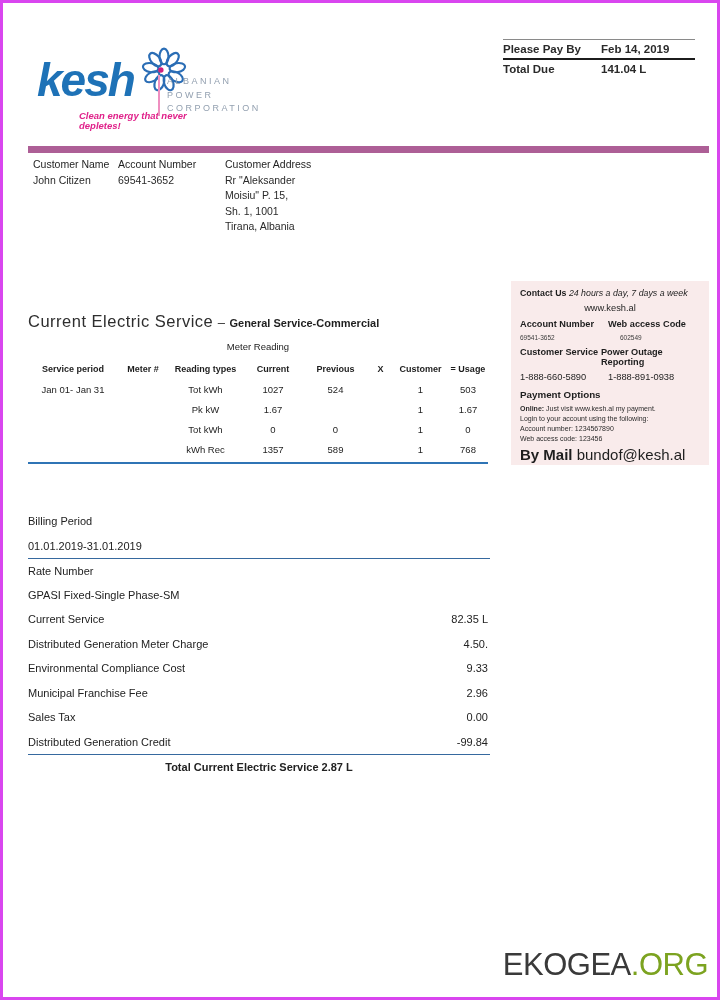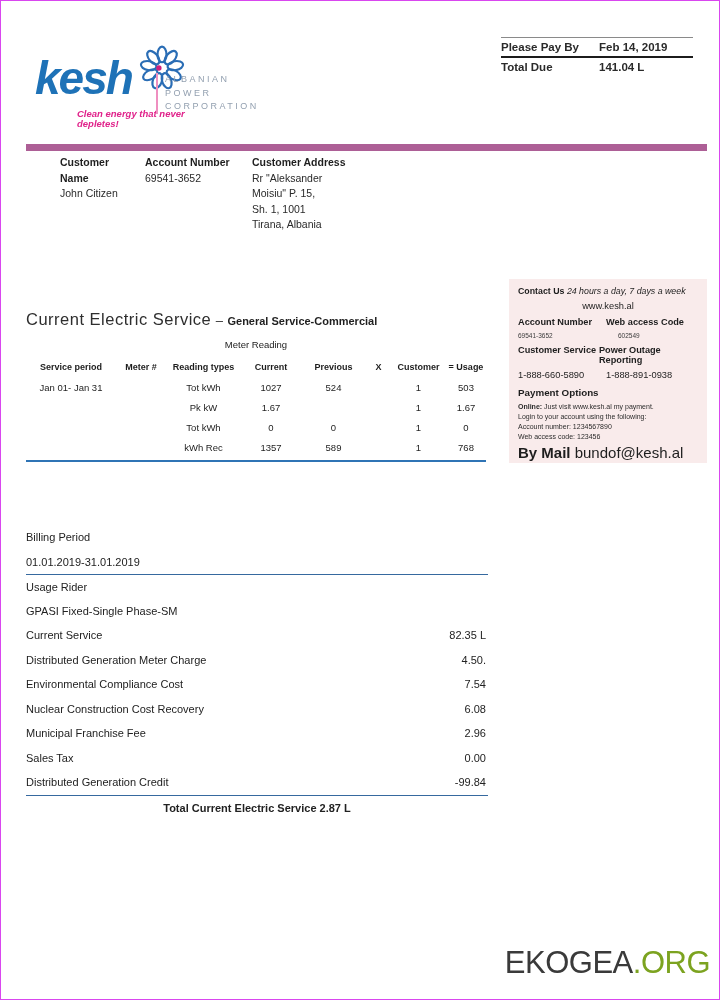--- a/index.html
+++ b/index.html
@@ -1,20 +1,20 @@
 <!DOCTYPE html>
 <html><head>
 <meta charset="utf-8">
 <style>
   * { margin:0; padding:0; box-sizing:border-box; }
   html,body { background:#ffffff; }
   body { font-family:"Liberation Sans", sans-serif; color:#2a2a2a; }
   .page {
     position:relative; width:720px; height:1000px; margin:0 auto;
-    background:#ffffff; border:1px solid #d946ef; overflow:hidden;padding-left:29px;
+    background:#ffffff; border:3px solid #d946ef; overflow:hidden;
   }
 
   
   .pay-summary { position:absolute; left:500px; top:36px; width:192px; font-size:11.5px; }
   .pay-row { display:flex; height:19px; align-items:center; }
   .pay-row.first { border-top:1px solid #8a8a8a; font-weight:600; }
   .pay-row.second { border-top:2px solid #1c1c1c; font-weight:600; }
   .pay-row .lbl { width:96px; }
   .pay-row .val { padding-left:2px; }
 
@@ -43,21 +43,21 @@
 
   
   .magenta-bar { position:absolute; left:25px; top:143px; width:681px; height:7px; background:#ad5f96; }
 
   
   .customer { position:absolute; top:154px; font-size:10.5px; line-height:15.5px; }
   .cust-col { position:absolute; top:0; }
   .cust-col.c1 { left:30px;  width:78px; }
   .cust-col.c2 { left:115px; width:90px; }
   .cust-col.c3 { left:222px; width:110px; }
-  .cust-label { font-weight:700; color:#1f1f1f; }
+  .cust-label { font-weight:400; color:#1f1f1f; }
   .cust-value { color:#2a2a2a; }
 
   
   .service-title { position:absolute; left:25px; top:309px; white-space:nowrap; }
   .service-title .big { font-size:16.5px; color:#2e2e2e; letter-spacing:0.5px; }
   .service-title .dash { font-size:13px; color:#2e2e2e; }
   .service-title .sub { font-size:11px; font-weight:700; color:#1f1f1f; }
 
   .meter-wrap { position:absolute; left:25px; top:338px; width:460px; border-bottom:2.5px solid #2f74b5; padding-bottom:3px; }
   .meter-title { text-align:center; font-size:9.5px; height:18px; color:#222; }
@@ -86,21 +86,21 @@
   .cb-cols.tiny .col2 { padding-left:12px; }
   .cb-cols.phones { font-size:9.3px; margin-top:5px; }
   .cb-pay-title { font-size:9.8px; font-weight:700; margin-top:7px; }
   .cb-small { font-size:7px; color:#2c2c2c; line-height:10px; }
   .cb-small.first { margin-top:4px; }
   .cb-small .b { font-weight:700; }
   .cb-mail { font-size:15px; margin-top:2px; }
   .cb-mail .b { font-weight:700; }
 
   
-  .billing { position:absolute; left:25px; top:524px; width:462px; font-size:11px; color:#222; }
+  .billing { position:absolute; left:25px; top:506px; width:462px; font-size:11px; color:#222; }
   .bill-row { height:24.5px; line-height:24.5px; }
   .bill-row.rule { border-top:1.5px solid #36699f; }
   .charge { display:flex; justify-content:space-between; }
   .charge .amt { padding-right:2px; }
   .total-row { text-align:center; font-weight:700; font-size:11px; }
 
   
   .footer-brand { position:absolute; right:9px; top:944px; font-size:31px; font-weight:500; letter-spacing:-0.5px; }
   .footer-brand .dark { color:#3a3a3a; }
   .footer-brand .green { color:#7ca320; }
@@ -253,38 +253,34 @@
     <div class="cb-small">Web access code: 123456</div>
     <div class="cb-mail">
       <span class="b">By Mail</span>
       <span> bundof@kesh.al</span>
     </div>
   </div>
 
   <div class="billing">
     <div class="bill-row">Billing Period</div>
     <div class="bill-row">01.01.2019-31.01.2019</div>
-    <div class="bill-row rule">Usage Rider</div>
+    <div class="bill-row rule">Rate Number</div>
     <div class="bill-row">GPASI Fixed-Single Phase-SM</div>
 
     <div class="bill-row charge">
       <span>Current Service</span>
       <span class="amt">82.35 L</span>
     </div>
     <div class="bill-row charge">
       <span>Distributed Generation Meter Charge</span>
       <span class="amt">4.50.</span>
     </div>
     <div class="bill-row charge">
       <span>Environmental Compliance Cost</span>
-      <span class="amt">7.54</span>
-    </div>
-    <div class="bill-row charge">
-      <span>Nuclear Construction Cost Recovery</span>
-      <span class="amt">6.08</span>
+      <span class="amt">9.33</span>
     </div>
     <div class="bill-row charge">
       <span>Municipal Franchise Fee</span>
       <span class="amt">2.96</span>
     </div>
     <div class="bill-row charge">
       <span>Sales Tax</span>
       <span class="amt">0.00</span>
     </div>
     <div class="bill-row charge">

